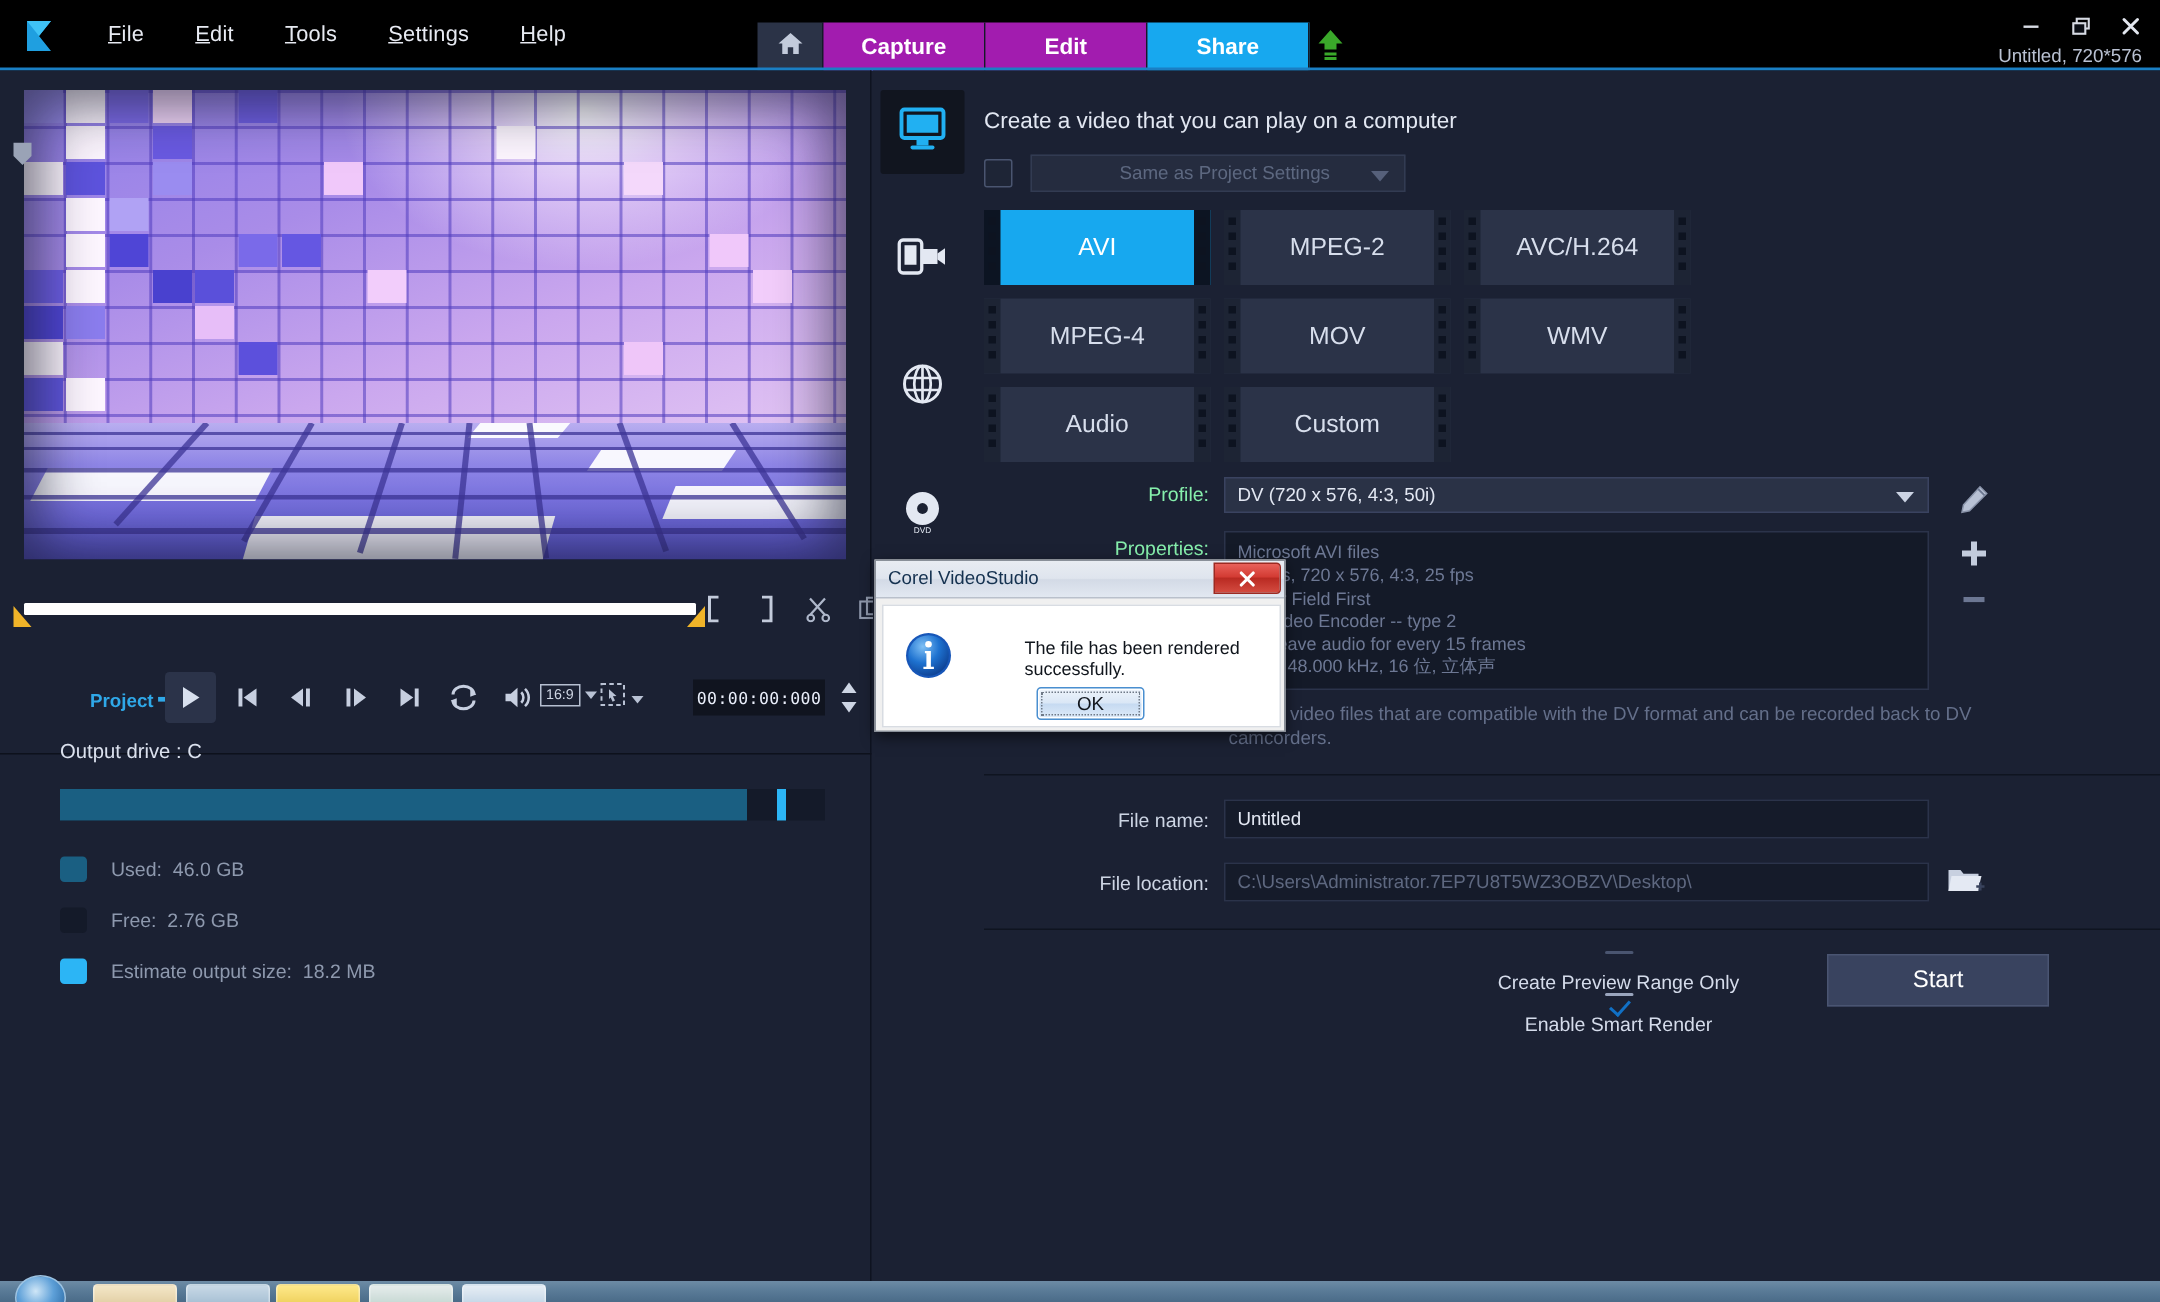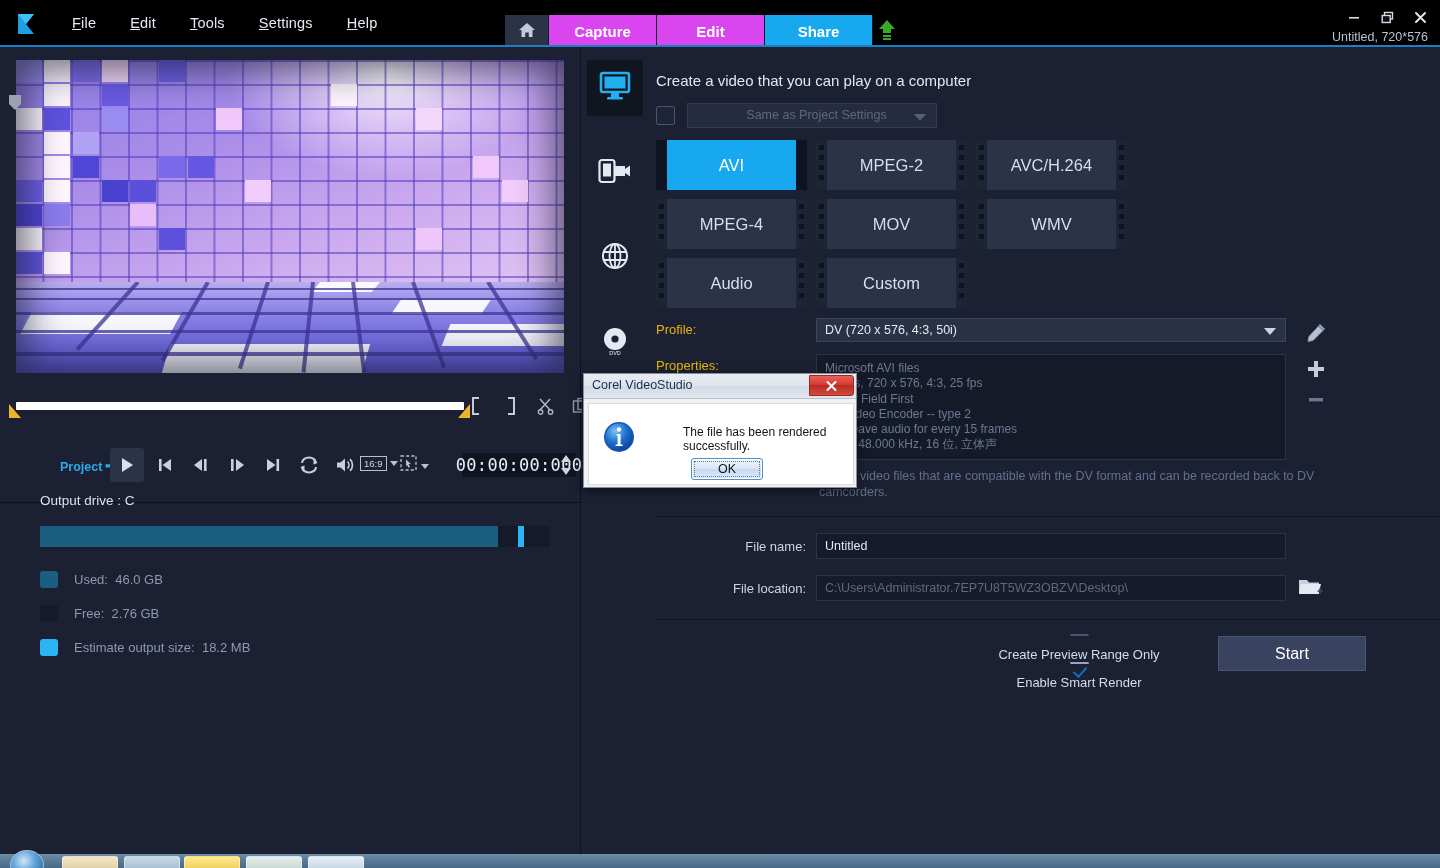--- a/index.html
+++ b/index.html
@@ -22,21 +22,21 @@
   .menu-items { position: absolute; left: 55px; top: 13px; display: flex; gap: 0px; }
   .menu-item {
     color: #e7eaf2; font-size: 14.5px; padding: 2px 17px; cursor: default;
     letter-spacing: .2px;
   }
   .menu-item u { text-decoration: underline; }
 
   
   .steps { position: absolute; left: 505px; top: 15px; display: flex; height: 32px; }
   .step {
-    width: 108px; height: 32px; background: #d946ef; color: #ffffff;
+    width: 108px; height: 32px; background: #a21caf; color: #ffffff;
     display: flex; align-items: center; justify-content: center;
     font-size: 15px; font-weight: bold; border-right: 1px solid #141a28;
     cursor: pointer;
   }
   .step.home { width: 44px; background: #2b3347; }
   .step.active { background: #17a8ef; color: #ffffff; }
   .upload-btn {
     position: absolute; left: 874px; top: 18px; width: 28px; height: 26px;
     cursor: pointer;
   }
@@ -107,22 +107,22 @@
   .pbtn { width:30px; height:32px; display:flex; align-items:center; justify-content:center;
           color:#c7cfe0; cursor:pointer; }
   .pbtn.play { width:34px; height:34px; background:#2b3349; border-radius:3px; color:#d8e0ee;}
 
   .ratio-ctl { position:absolute; left:360px; top:11px; display:flex; align-items:center; gap:3px; cursor:pointer;}
   .ratio-box { border:1px solid #b6bfd1; color:#cfd6e4; font-size:9.5px; padding:1px 3px; }
   .caret { width:0;height:0;border-left:4px solid transparent;border-right:4px solid transparent;
            border-top:5px solid #b9c2d4; }
   .crop-ctl { position:absolute; left:400px; top:10px; display:flex; align-items:center; gap:3px; cursor:pointer;}
   .timecode {
-    position:absolute; left:462px; top:8px; width:114px; height:24px; background:#10141f;
-    color:#e9eefa; font-family:"DejaVu Sans Mono", monospace; font-size:17px;
+    position:absolute; left:462px; top:8px; width:88px; height:24px; background:#10141f;
+    color:#e9eefa; font-family:"DejaVu Sans Mono", monospace; font-size:11px;
     display:flex; align-items:center; justify-content:center; letter-spacing:.3px;
   }
   .tc-spin { position:absolute; left:560px; top:8px; width:12px; height:24px; cursor:pointer;}
 
   .hsep { position:absolute; left:0; top:455px; width:581px; height:1px; background:#0d111c; }
 
   
   .outdrive { position:absolute; left:40px; top:446px; width:510px; }
   .od-title { color:#dbe1ee; font-size:13.5px; margin-bottom:18px; }
   .od-bar { position:relative; width:510px; height:21px; background:#141a29; }
@@ -182,21 +182,21 @@
     position:relative; width:151px; height:50px; background:#2b3348;
     display:flex; align-items:center; justify-content:center;
     color:#d7deec; font-size:16.5px; cursor:pointer;
     border-left:11px solid #1d2434; border-right:11px solid #1d2434;
   }
   .fmt.active { background:#17a8ef; color:#ffffff; border-left-color:#0c1422; border-right-color:#0c1422; }
   .perf { position:absolute; width:5px; height:5px; background:#0d1320; }
   .fmt .perf.l { left:-8px; } .fmt .perf.r { right:-8px; }
 
   .pf-row { display:flex; align-items:flex-start; padding:10px 0 0 11px; }
-  .pf-label { width:160px; text-align:left; color:#eab308; font-size:13px; padding-top:4px; padding-right:10px;}
+  .pf-label { width:160px; text-align:right; color:#86efac; font-size:13px; padding-top:4px; padding-right:10px;}
   .pf-select {
     width:470px; height:24px; background:#2b3category;
   }
   .pf-select {
     position:relative; width:470px; height:24px; background:#2b3category;
   }
   .pf-select {
     position:relative; width:470px; height:24px; background:#283category;
   }
   .pf-select {

